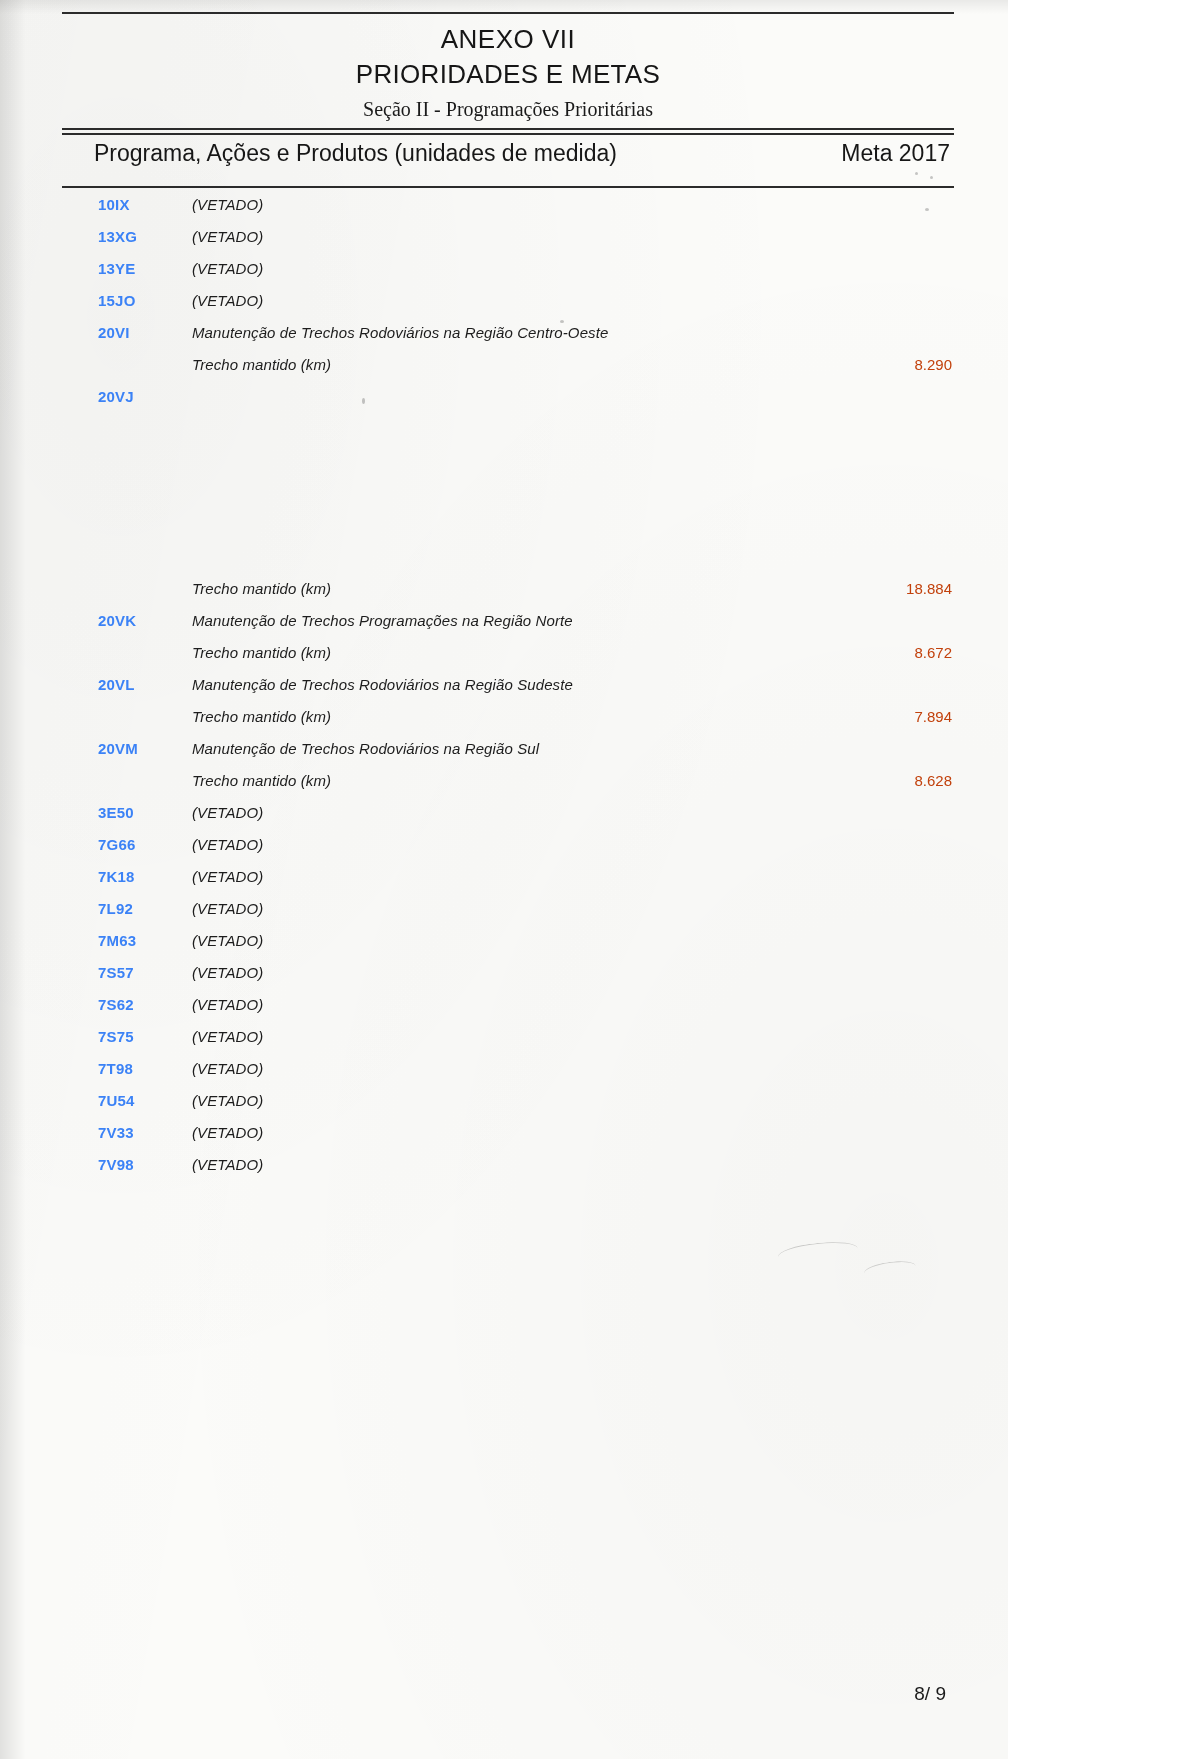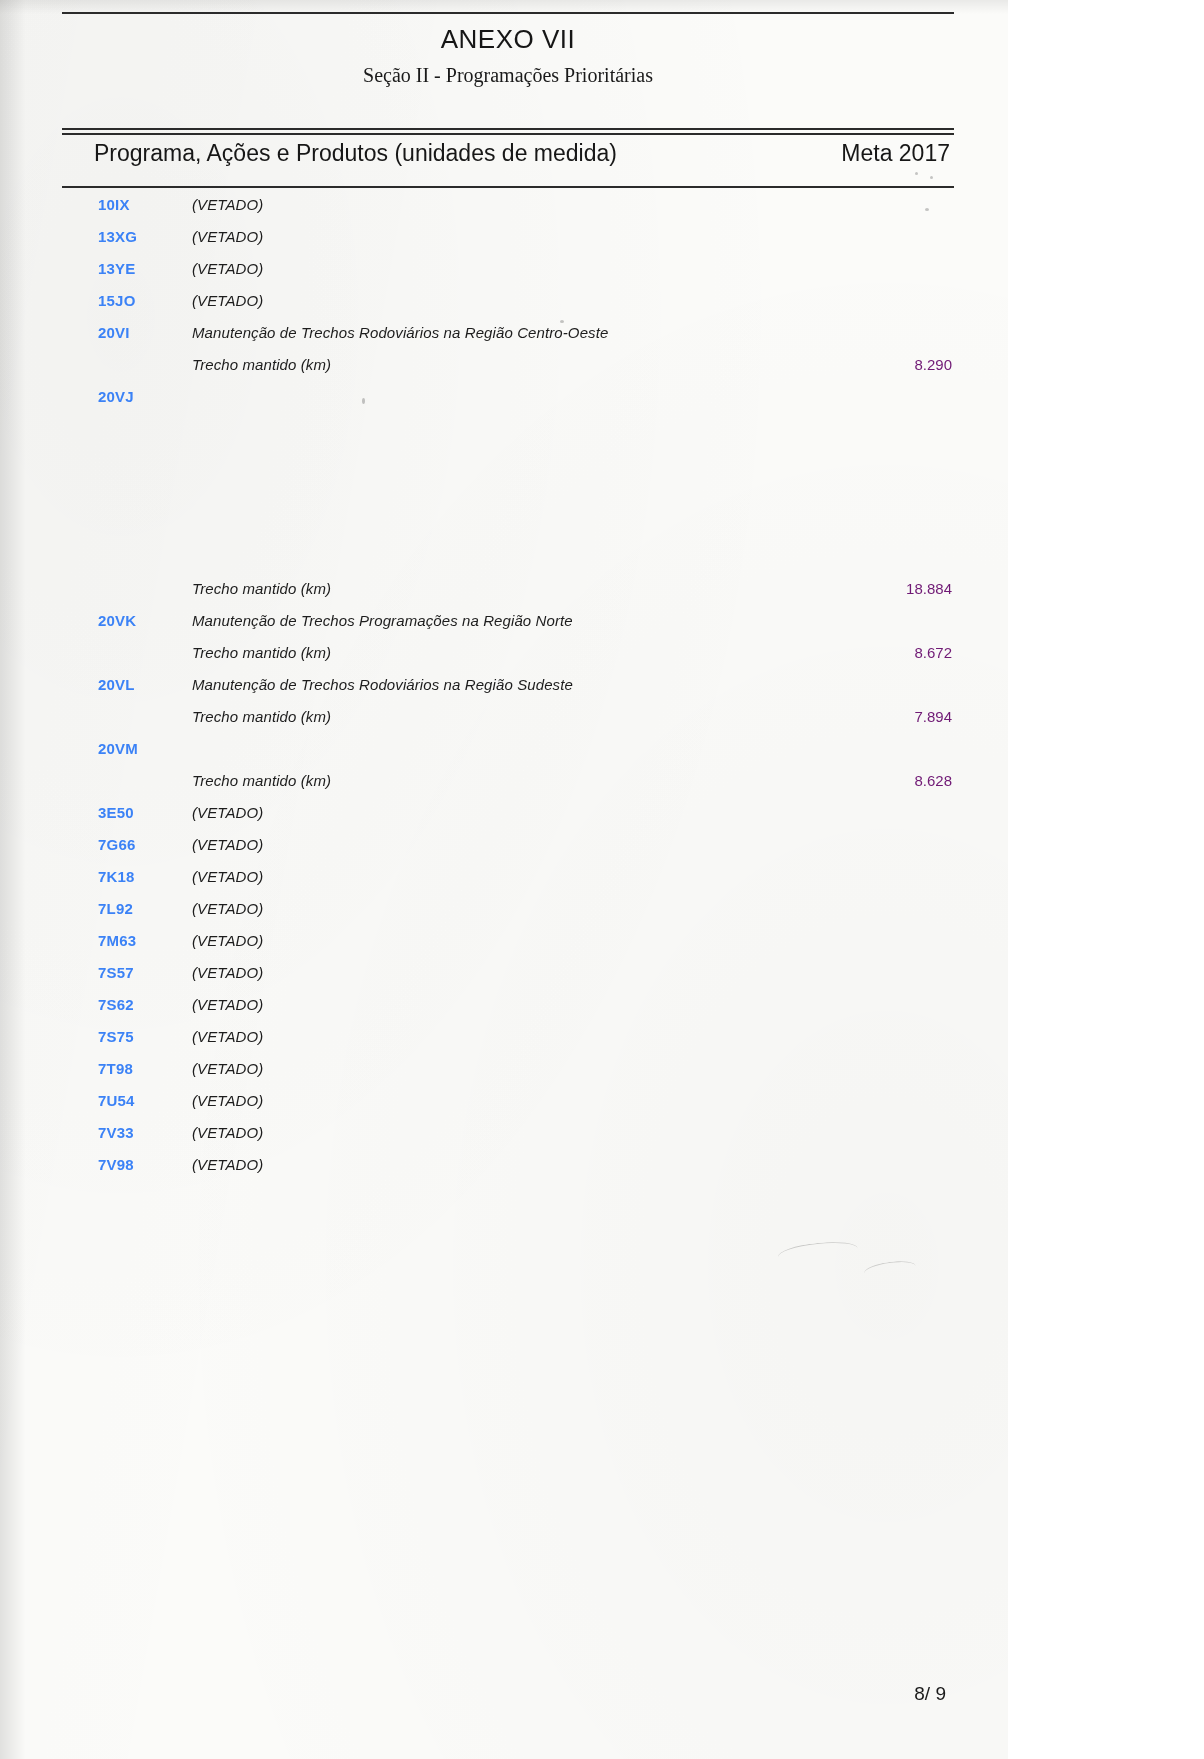--- a/index.html
+++ b/index.html
@@ -147,21 +147,21 @@
     padding-left: 34px;
     letter-spacing: 0.1px;
   }
   .cell-desc.indent {
     padding-left: 34px;
   }
   .cell-value {
     flex: 0 0 150px;
     text-align: right;
     font-size: 15px;
-    color: #701a75;
+    color: #c2410c;
     padding-right: 2px;
   }
   .gap {
     height: 160px;
   }
 
   .footer {
     position: absolute;
     right: 62px;
     bottom: 54px;
@@ -203,20 +203,21 @@
 <div class="page">
 
   <div class="scan-tint"></div>
   <div class="edge-left"></div>
   <div class="edge-top"></div>
 
   <div class="top-rule rule"></div>
 
   <div class="header-block">
     <div class="h-title">ANEXO VII</div>
+    <div class="h-title2">PRIORIDADES E METAS</div>
     <div class="h-sub">Seção II - Programações Prioritárias</div>
   </div>
 
   <div class="double-rule">
     <div class="r1"></div>
     <div class="r2"></div>
   </div>
 
   <div class="col-header">
     <div class="left">Programa, Ações e Produtos (unidades de medida)</div>
@@ -284,20 +285,21 @@
       <div class="cell-desc">Manutenção de Trechos Rodoviários na Região Sudeste</div>
       <div class="cell-value"></div>
     </div>
     <div class="row">
       <div class="cell-code"></div>
       <div class="cell-desc indent">Trecho mantido (km)</div>
       <div class="cell-value">7.894</div>
     </div>
     <div class="row">
       <div class="cell-code">20VM</div>
+      <div class="cell-desc">Manutenção de Trechos Rodoviários na Região Sul</div>
       <div class="cell-value"></div>
     </div>
     <div class="row">
       <div class="cell-code"></div>
       <div class="cell-desc indent">Trecho mantido (km)</div>
       <div class="cell-value">8.628</div>
     </div>
     <div class="row">
       <div class="cell-code">3E50</div>
       <div class="cell-desc">(VETADO)</div>

